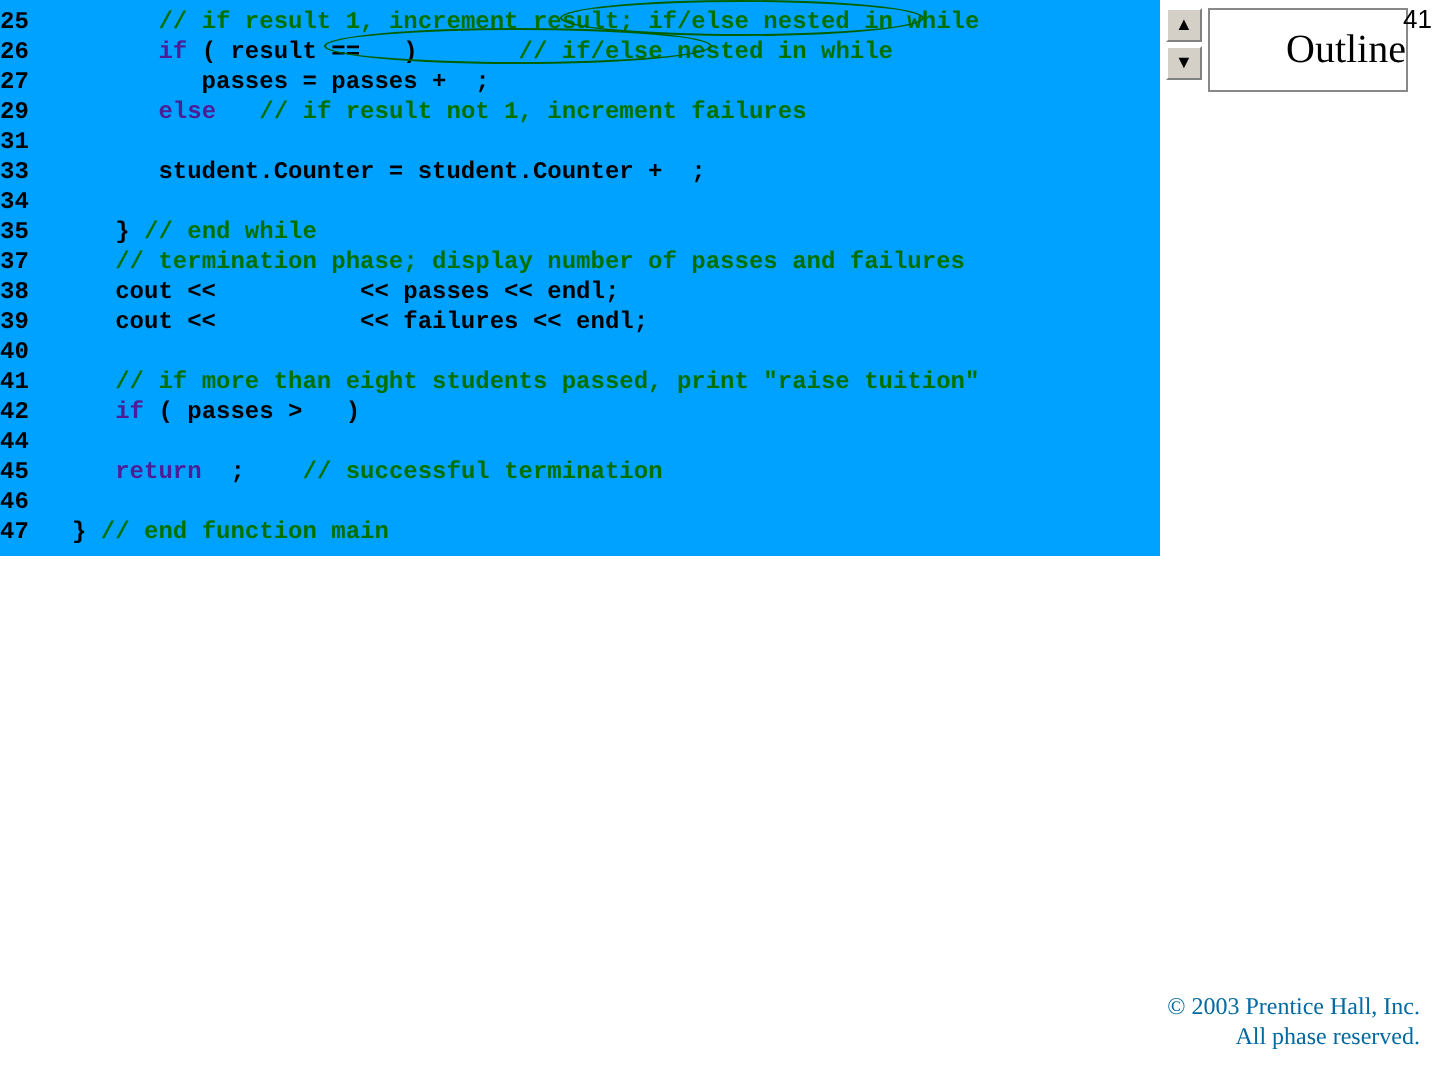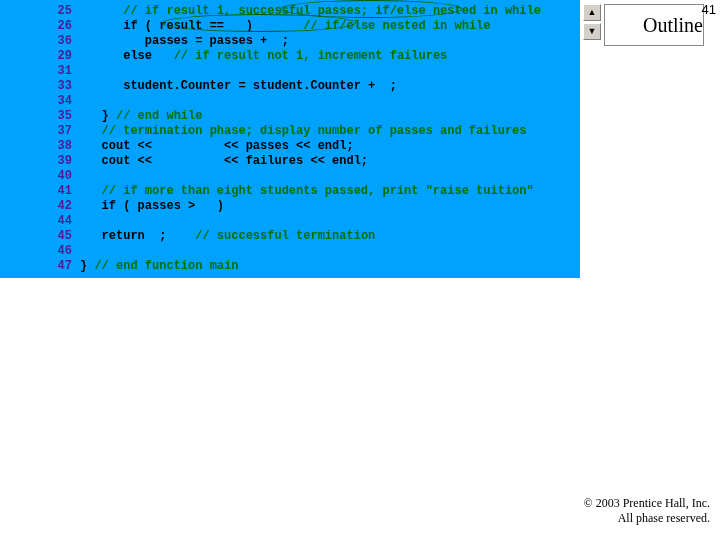--- a/index.html
+++ b/index.html
@@ -70,59 +70,57 @@
     display: flex;
     font-family: "Courier New", monospace;
     font-size: 12px;
     font-weight: bold;
     line-height: 15px;
     white-space: pre;
     color: #000;
   }
   .ln {
     width: 28px;
-    text-align: right;
     padding-right: 8px;
-    color: #4c1d95;
+    color: #000000;
     flex-shrink: 0;
-    padding-left: 44px;
   }
   .code-content {
     flex: 1;
   }
   .cm { color: #007000; }
-  .kw { color: #000000; }
+  .kw { color: #4c1d95; }
   .circ {
     position: absolute;
     border: 1px solid #006000;
     border-radius: 50%;
     background: transparent;
     pointer-events: none;
   }
   .c1 { left: 280px; top: 0px; width: 180px; height: 16px; }
   .c2 { left: 162px; top: 14px; width: 192px; height: 16px; }
   .footer {
     position: absolute;
     right: 10px;
     bottom: 14px;
     text-align: right;
     font-family: "Times New Roman", serif;
     font-size: 12px;
-    color: #000000;
+    color: #0369a1;
   }
 </style>
 </head>
 <body>
 
 <div class="code-area" id="code-area">
   <div class="circ c1"></div>
   <div class="circ c2"></div>
-<div class="code-line"><span class="ln">25</span><span class="code-content"><span>      </span><span class="cm">// if result 1, successful passes; </span><span class="cm">if/else nested in while</span></span></div>
+<div class="code-line"><span class="ln">25</span><span class="code-content"><span>      </span><span class="cm">// if result 1, increment result; </span><span class="cm">if/else nested in while</span></span></div>
     <div class="code-line"><span class="ln">26</span><span class="code-content"><span>      </span><span class="kw">if</span><span> ( result ==   )       </span><span class="cm">// if/else nested in while</span></span></div>
-    <div class="code-line"><span class="ln">36</span><span class="code-content"><span>         passes = passes +  ;</span></span></div>
+    <div class="code-line"><span class="ln">27</span><span class="code-content"><span>         passes = passes +  ;</span></span></div>
     <div class="code-line"><span class="ln">29</span><span class="code-content"><span>      </span><span class="kw">else</span><span>   </span><span class="cm">// if result not 1, increment failures</span></span></div>
     <div class="code-line"><span class="ln">31</span><span class="code-content"><span></span></span></div>
     <div class="code-line"><span class="ln">33</span><span class="code-content"><span>      student.Counter = student.Counter +  ;</span></span></div>
     <div class="code-line"><span class="ln">34</span><span class="code-content"><span></span></span></div>
     <div class="code-line"><span class="ln">35</span><span class="code-content"><span>   } </span><span class="cm">// end while</span></span></div>
     <div class="code-line"><span class="ln">37</span><span class="code-content"><span>   </span><span class="cm">// termination phase; display number of passes and failures</span></span></div>
     <div class="code-line"><span class="ln">38</span><span class="code-content"><span>   cout &lt;&lt;          &lt;&lt; passes &lt;&lt; endl;</span></span></div>
     <div class="code-line"><span class="ln">39</span><span class="code-content"><span>   cout &lt;&lt;          &lt;&lt; failures &lt;&lt; endl;</span></span></div>
     <div class="code-line"><span class="ln">40</span><span class="code-content"><span></span></span></div>
     <div class="code-line"><span class="ln">41</span><span class="code-content"><span>   </span><span class="cm">// if more than eight students passed, print "raise tuition"</span></span></div>

